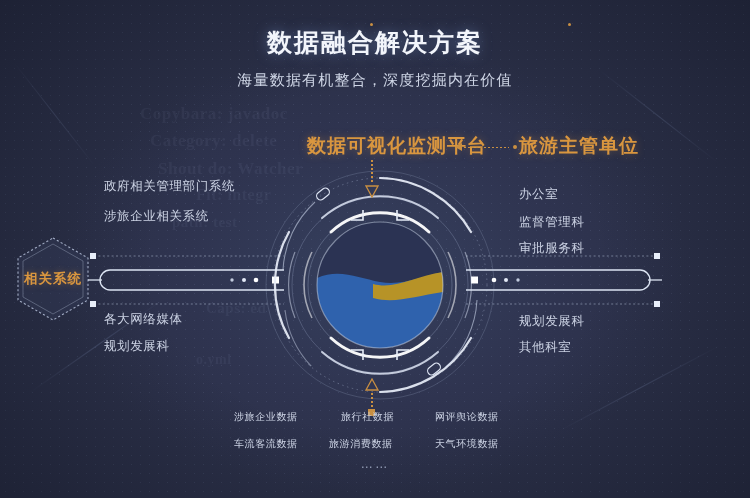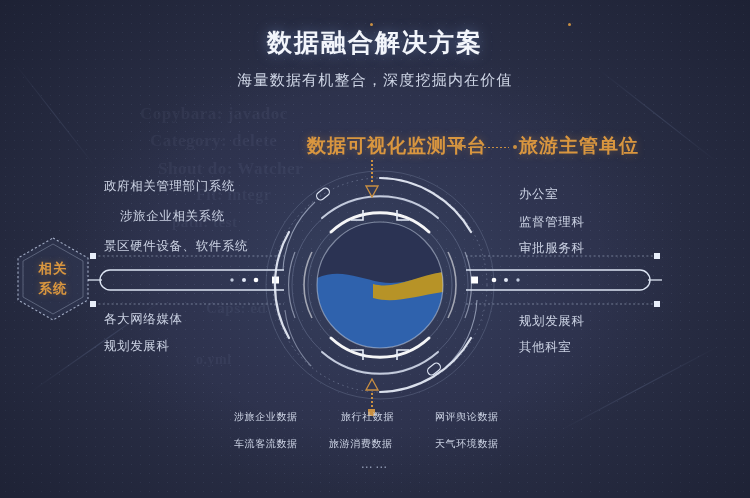--- a/index.html
+++ b/index.html
@@ -76,21 +76,21 @@
   }
   .arrowline .tail{
     position:absolute;right:0;top:2px;width:4px;height:4px;border-radius:50%;background:#c98f42;
   }
   .o-dot{position:absolute;width:3px;height:3px;border-radius:50%;background:#c98f42;top:23px;}
 
   
   .hex{position:absolute;width:78px;height:88px;}
   .hex svg{position:absolute;inset:0;}
   .hex .htxt{
-    position:absolute;inset:0;display:flex;flex-direction:column;
+    position:absolute;inset:0;display:flex;flex-direction:row;
     align-items:center;justify-content:center;
     font-size:13.5px;font-weight:700;color:#d9963f;line-height:1.45;letter-spacing:1px;
     text-shadow:0 0 7px rgba(217,150,63,.35);
   }
   .hex-left{left:14px;top:235px;}
   .hex-right{left:659px;top:235px;}
 
   
   .side-item{
     position:absolute;font-size:12.5px;color:#ccd3e4;letter-spacing:.6px;white-space:nowrap;
@@ -204,22 +204,21 @@
       <path d="M4 18 H178 A10 10 0 0 1 178 38 H4" stroke="#dbe3f2" stroke-width="1.4" fill="none"></path>
       <path d="M186 28 H200" stroke="#dbe3f2" stroke-width="1.3" fill="none"></path>
       <circle cx="32" cy="28" r="2.3" fill="#ffffff"></circle>
       <circle cx="44" cy="28" r="2" fill="#e3e9f6"></circle>
       <circle cx="56" cy="28" r="1.7" fill="#c3ccdf"></circle>
       <rect x="9" y="24.5" width="7" height="7" fill="#ffffff"></rect>
     </svg>
   </div>
 
   <div class="side-item l-item" style="top:178px;">政府相关管理部门系统</div>
-  <div class="side-item l-item" style="top:208px;margin-left:16px;">涉旅企业相关系统</div>
-  <div class="side-item l-item" style="top:238px;">景区硬件设备、软件系统</div>
+  <div class="side-item l-item" style="top:208px;">涉旅企业相关系统</div>
   <div class="side-item l-item" style="top:311px;">各大网络媒体</div>
   <div class="side-item l-item" style="top:338px;">规划发展科</div>
 
   <div class="side-item r-item" style="top:186px;">办公室</div>
   <div class="side-item r-item" style="top:214px;">监督管理科</div>
   <div class="side-item r-item" style="top:240px;">审批服务科</div>
   <div class="side-item r-item" style="top:313px;">规划发展科</div>
   <div class="side-item r-item" style="top:339px;">其他科室</div>
 
   <div id="center">

